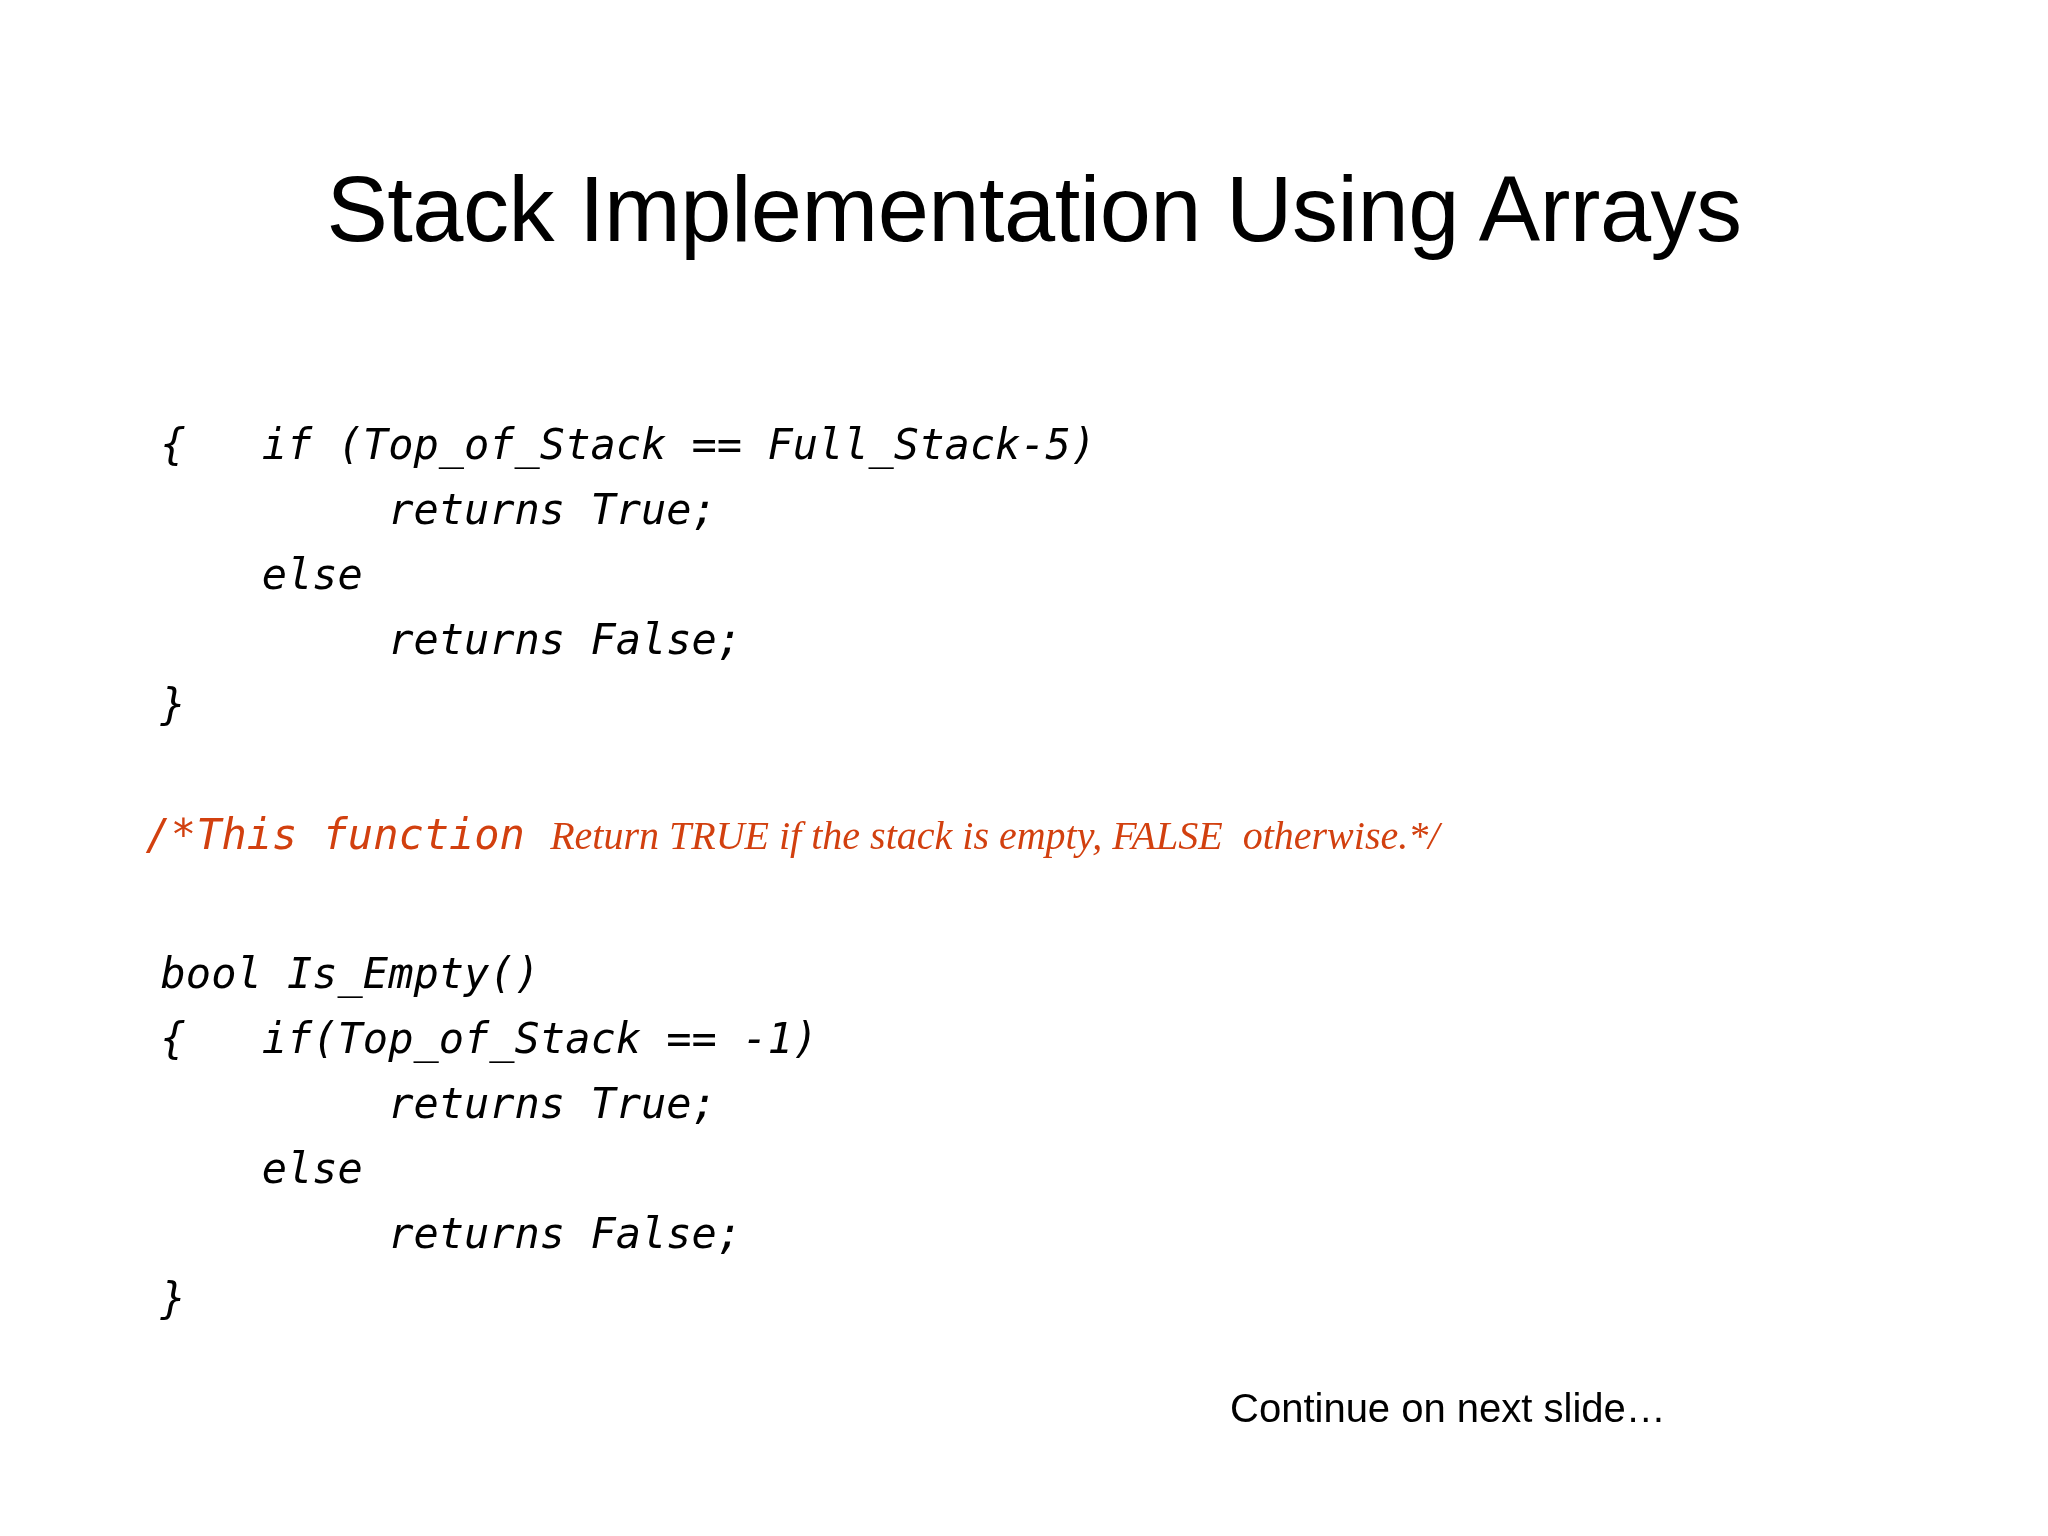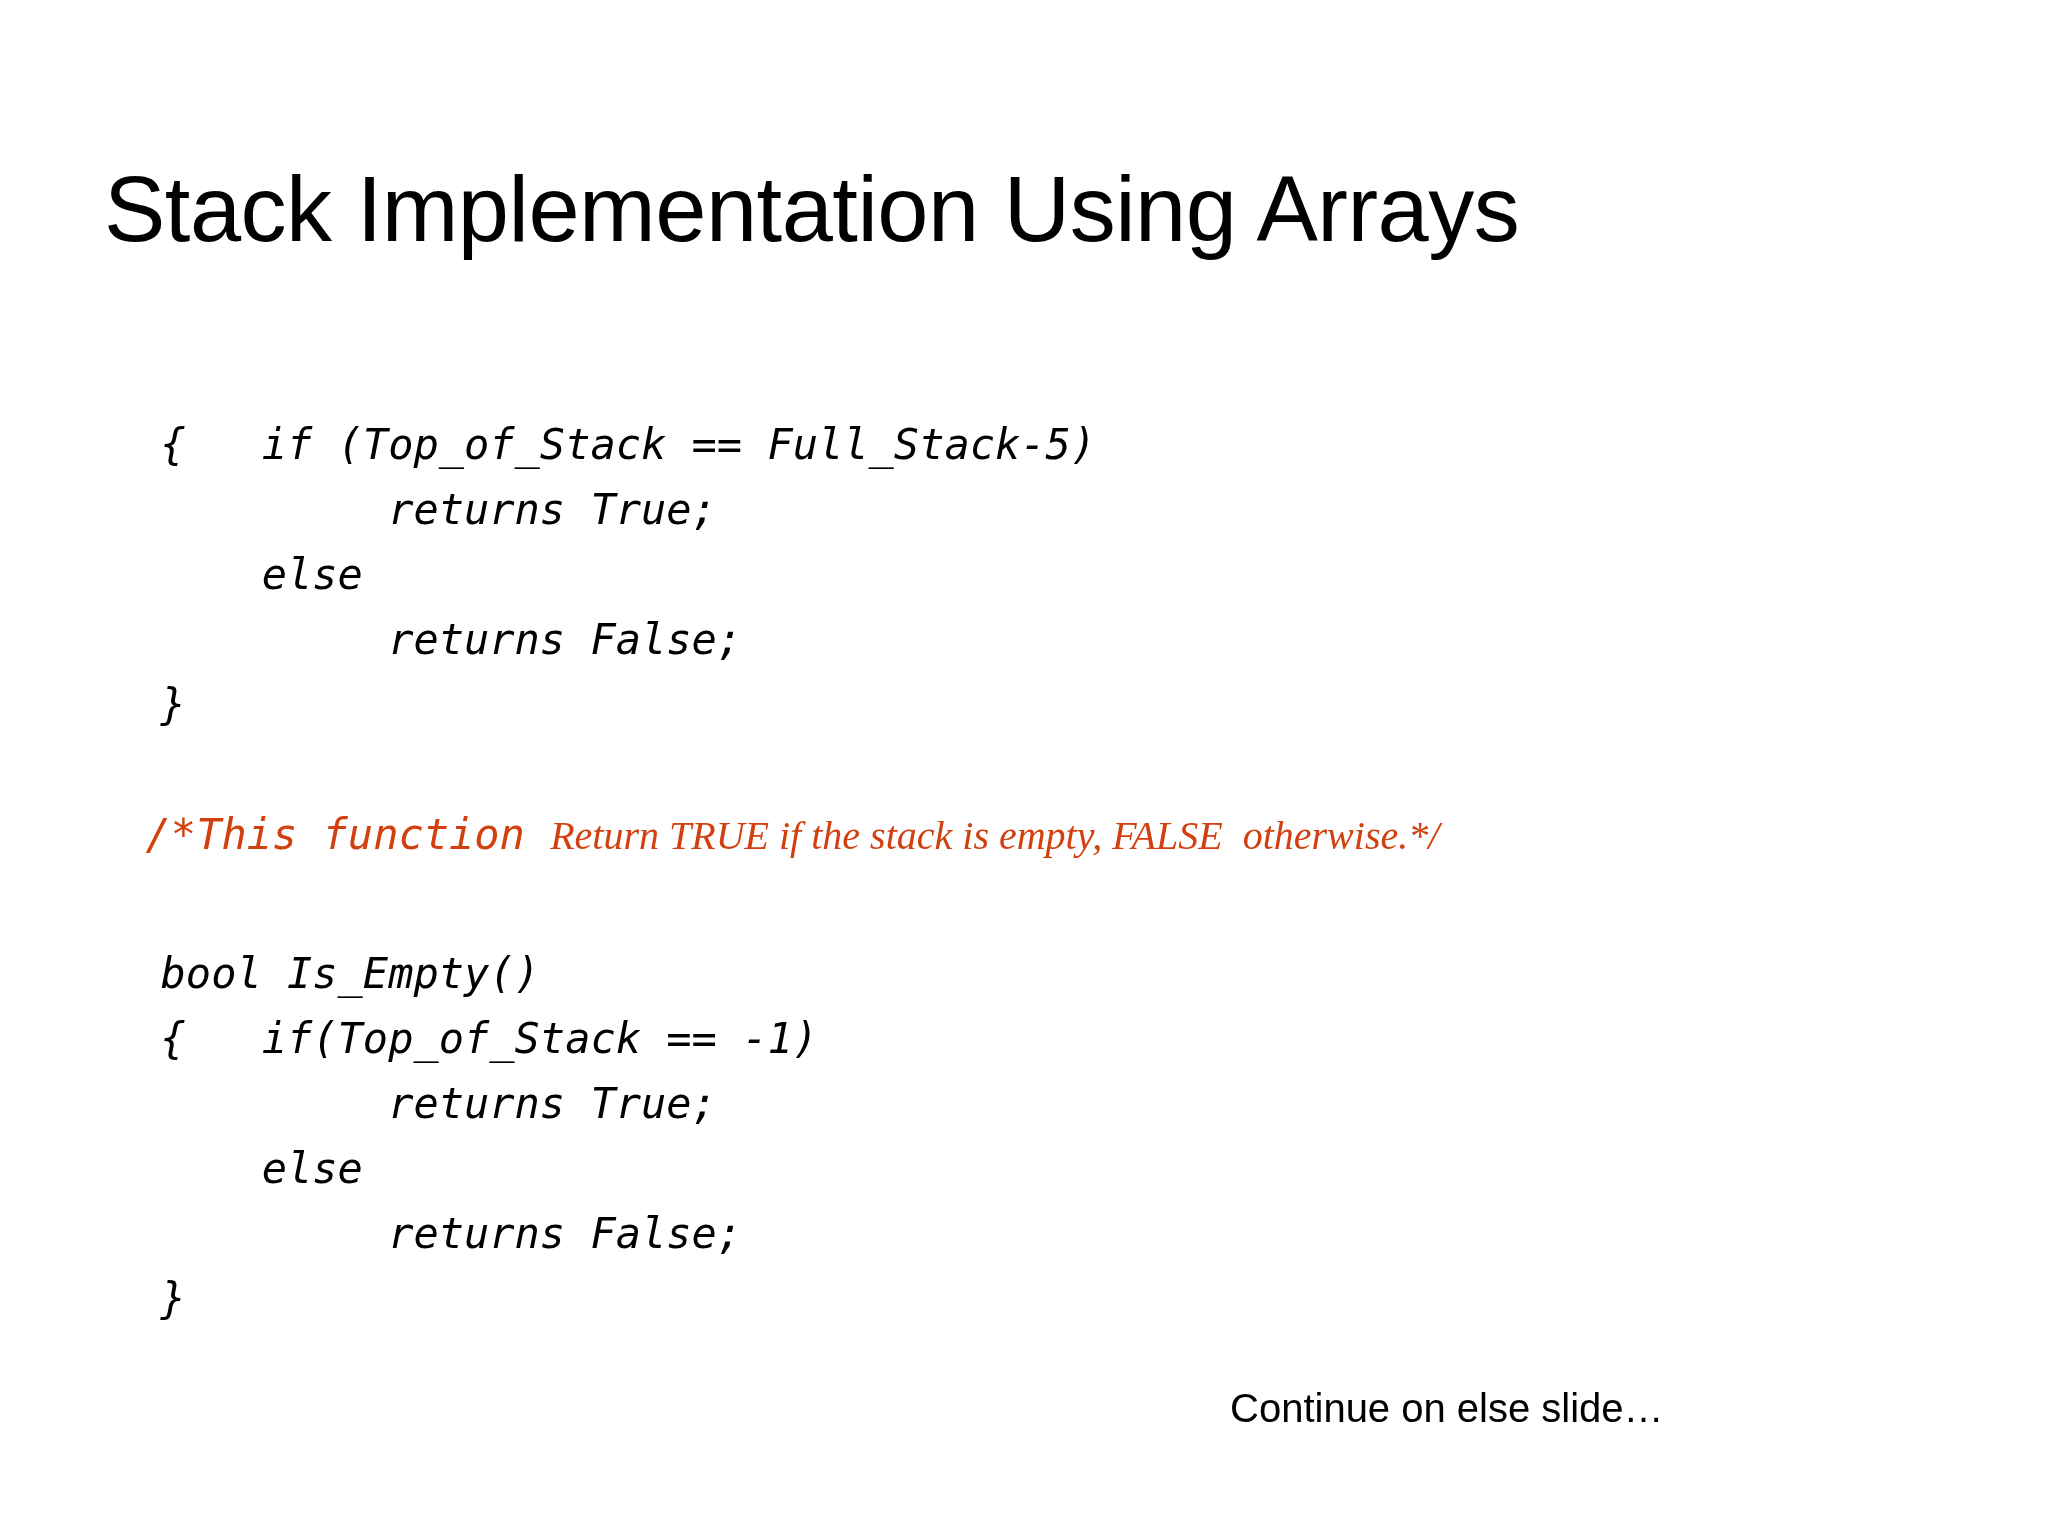--- a/index.html
+++ b/index.html
@@ -30,21 +30,21 @@
     top: 92px;
     width: 1860px;
     height: 110px;
     line-height: 110px;
     font-family: "Liberation Sans", sans-serif;
     font-weight: 400;
     font-size: 92px;
     letter-spacing: -0.5px;
     color: #000000;
     white-space: nowrap;
-    text-align: left;
+    text-align: center;
   }
 
   
   .code-body {
     position: absolute;
     left: 110px;
     top: 412px;
     width: 1860px;
   }
 
@@ -117,15 +117,15 @@
       <div class="code-line">  bool Is_Empty()</div>
       <div class="code-line">  {   if(Top_of_Stack == -1)</div>
       <div class="code-line">           returns True;</div>
       <div class="code-line">      else</div>
       <div class="code-line">           returns False;</div>
       <div class="code-line">  }</div>
     </div>
 
   </div>
 
-  <div class="footer-note">Continue on else slide…</div>
+  <div class="footer-note">Continue on next slide…</div>
 
 </div>
 
 </body></html>

